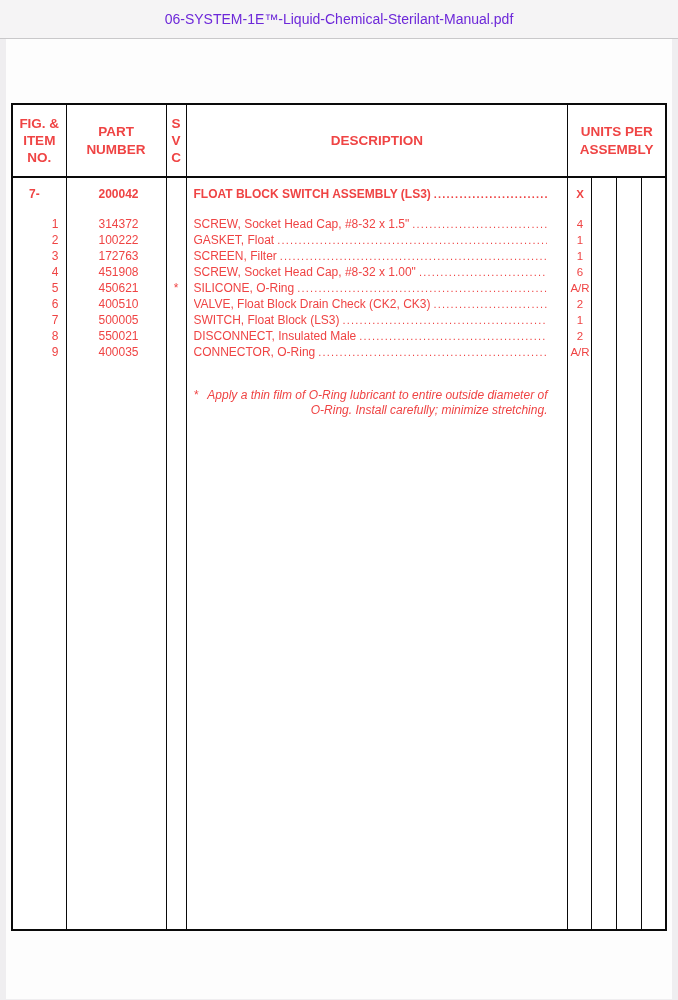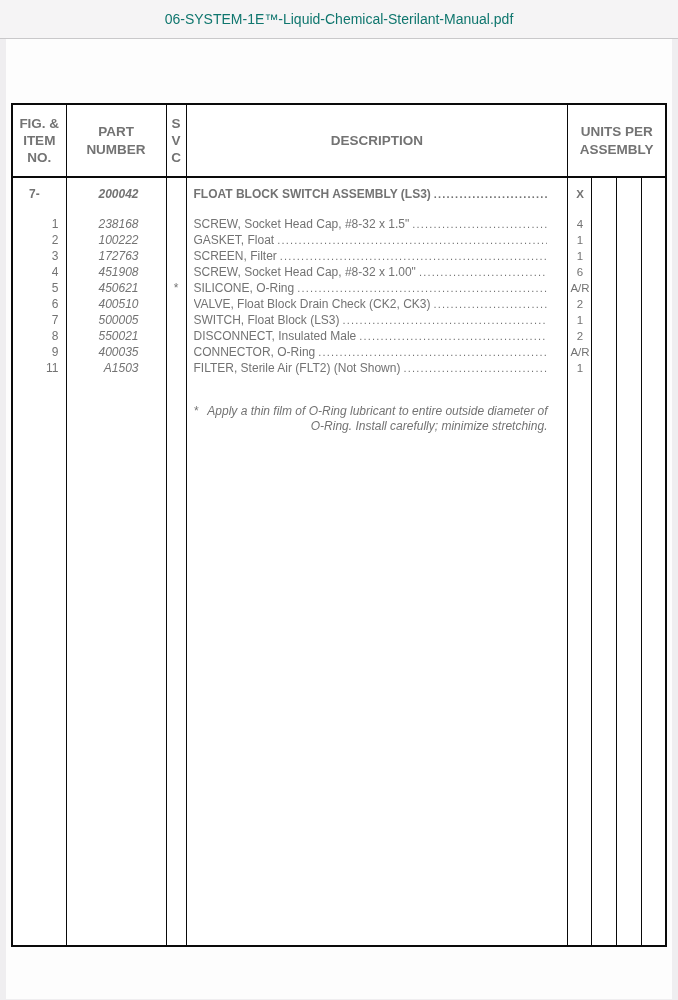--- a/index.html
+++ b/index.html
@@ -10,35 +10,35 @@
     overflow: hidden;
   }
   .titlebar {
     height: 39px;
     background: #f5f4f5;
     border-bottom: 1px solid #c9c8ca;
     display: flex;
     align-items: center;
     justify-content: center;
     font-size: 14px;
-    color: #0f766e;
+    color: #6d28d9;
   }
   .doc {
     background: #fdfdfd;
     margin: 0 6px;
     height: 960px;
     padding: 64px 5px 0 5px;
   }
   table.parts {
     border-collapse: collapse;
     table-layout: fixed;
     width: 656px;
     border: 2.5px solid #0a0a0a;
     background: #fff;
-    color: #737373;
+    color: #ef4444;
   }
   col.c-fig   { width: 54px; }
   col.c-part  { width: 100px; }
   col.c-svc   { width: 20px; }
   col.c-u     { width: 24px; }
   col.c-u-m   { width: 25px; }
   thead th {
     height: 73px;
     border-bottom: 2px solid #0a0a0a;
     font-weight: bold;
@@ -48,21 +48,21 @@
     vertical-align: middle;
     white-space: pre-line;
   }
   .vline { border-right: 1.5px solid #0a0a0a; }
   td { font-size: 12px; line-height: 15px; vertical-align: middle; }
   tr.item-row { height: 16px; }
   tr.bold-row { height: 19px; }
   tr.bold-row td { font-weight: bold; }
   td.cell-item { text-align: right; padding-right: 7px; }
   tr.bold-row td.cell-item { text-align: left; padding-left: 16px; }
-  td.cell-part { text-align: right; padding-right: 27px; font-style: italic; }
+  td.cell-part { text-align: right; padding-right: 27px; }
   td.cell-svc  { text-align: center; }
   td.cell-desc { padding-left: 7px; padding-right: 20px; }
   td.cell-unit { text-align: center; font-size: 11.5px; }
   .descwrap { display: flex; align-items: baseline; overflow: hidden; }
   .descwrap .label { white-space: nowrap; flex: 0 0 auto; }
   .descwrap .leader { flex: 1 1 auto; overflow: hidden; white-space: nowrap; margin-left: 3px; letter-spacing: 1.2px; font-size: 11px; }
   .descwrap .leader::after {
     content: "..........................................................................................................................................................";
   }
   tr.footnote-row td { vertical-align: top; }
@@ -142,21 +142,21 @@
           <td class="vline"></td>
           <td class="vline"></td>
           <td class="vline"></td>
           <td class="vline"></td>
           <td class="vline"></td>
           <td class="vline"></td>
           <td></td>
         </tr>
         <tr class="item-row">
     <td class="vline cell-item c-item">1</td>
-    <td class="vline cell-part c-part">238168</td>
+    <td class="vline cell-part c-part">314372</td>
     <td class="vline cell-svc c-svc"></td>
     <td class="vline cell-desc">
       <div class="descwrap">
         <span class="label c-desc-label">SCREW, Socket Head Cap, #8-32 x 1.5"</span>
         <span class="leader"></span>
       </div>
     </td>
     <td class="vline cell-unit c-u1">4</td>
     <td class="vline cell-unit"></td>
     <td class="vline cell-unit"></td>
@@ -271,35 +271,20 @@
     <td class="vline cell-item c-item">9</td>
     <td class="vline cell-part c-part">400035</td>
     <td class="vline cell-svc c-svc"></td>
     <td class="vline cell-desc">
       <div class="descwrap">
         <span class="label c-desc-label">CONNECTOR, O-Ring</span>
         <span class="leader"></span>
       </div>
     </td>
     <td class="vline cell-unit c-u1">A/R</td>
-    <td class="vline cell-unit"></td>
-    <td class="vline cell-unit"></td>
-    <td class="cell-unit"></td>
-  </tr>
-        <tr class="item-row">
-    <td class="vline cell-item c-item">11</td>
-    <td class="vline cell-part c-part">A1503</td>
-    <td class="vline cell-svc c-svc"></td>
-    <td class="vline cell-desc">
-      <div class="descwrap">
-        <span class="label c-desc-label">FILTER, Sterile Air (FLT2) (Not Shown)</span>
-        <span class="leader"></span>
-      </div>
-    </td>
-    <td class="vline cell-unit c-u1">1</td>
     <td class="vline cell-unit"></td>
     <td class="vline cell-unit"></td>
     <td class="cell-unit"></td>
   </tr>
         <tr style="height: 26px;">
           <td class="vline"></td>
           <td class="vline"></td>
           <td class="vline"></td>
           <td class="vline"></td>
           <td class="vline"></td>

